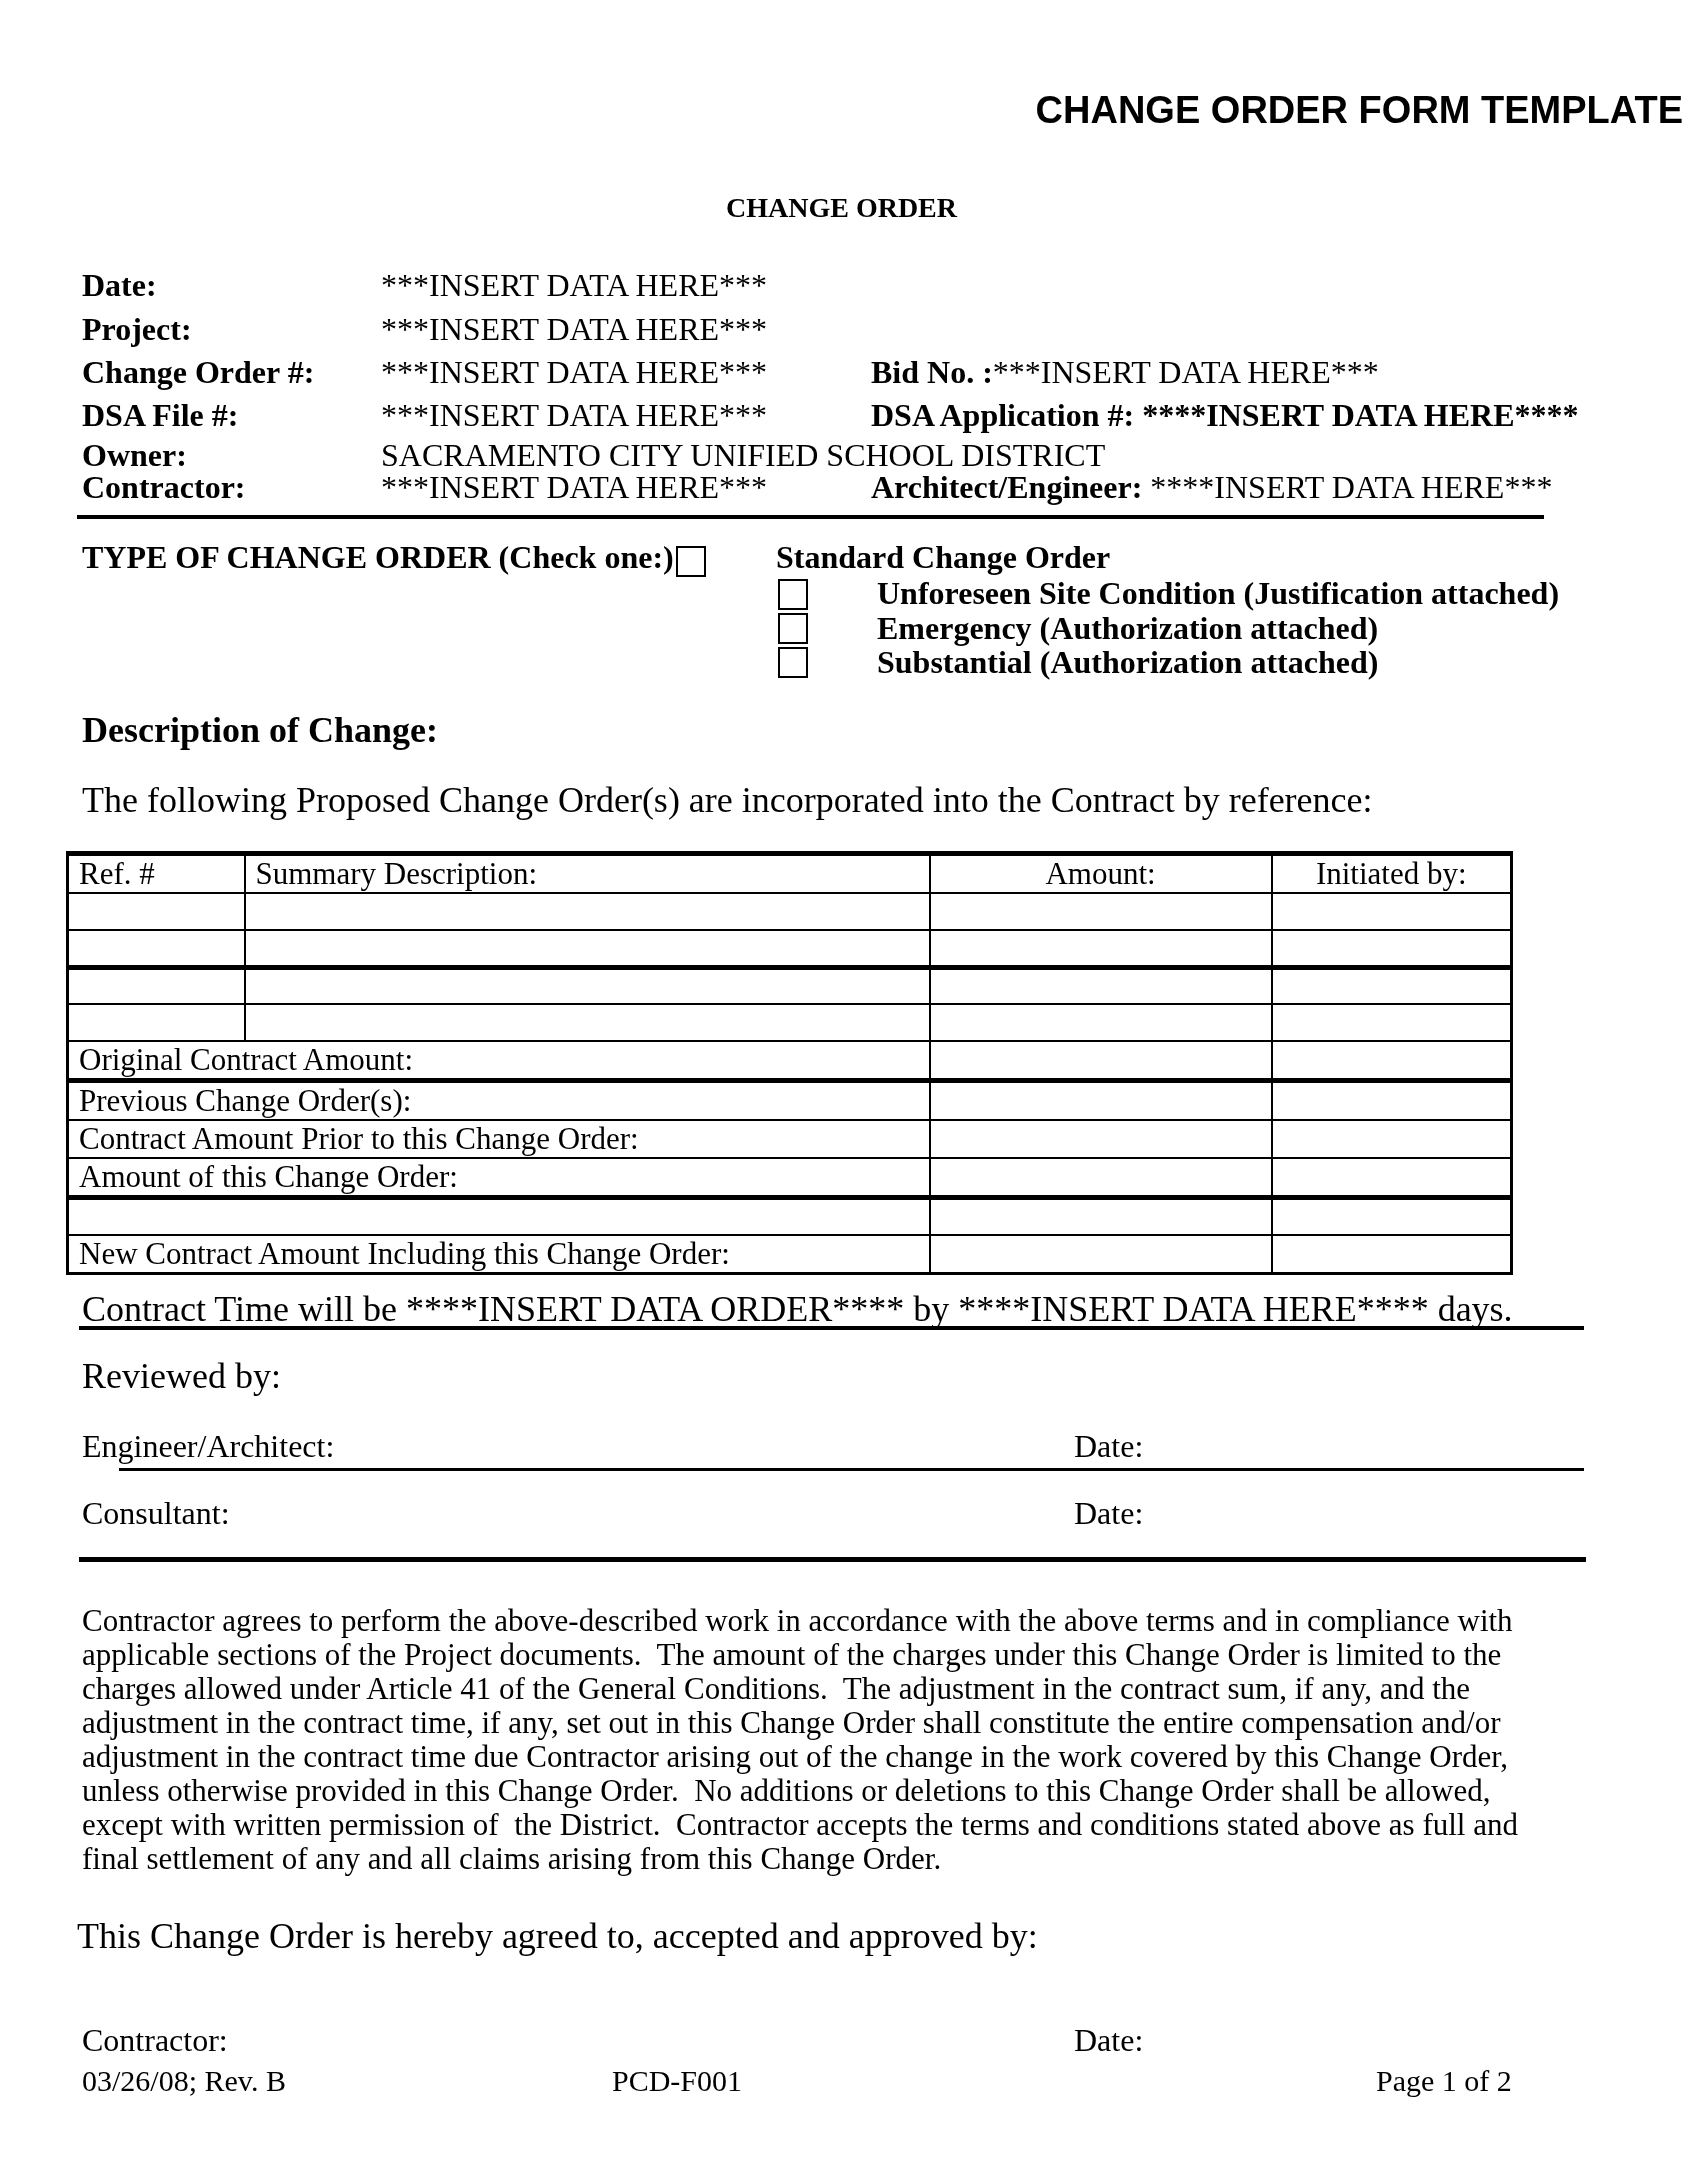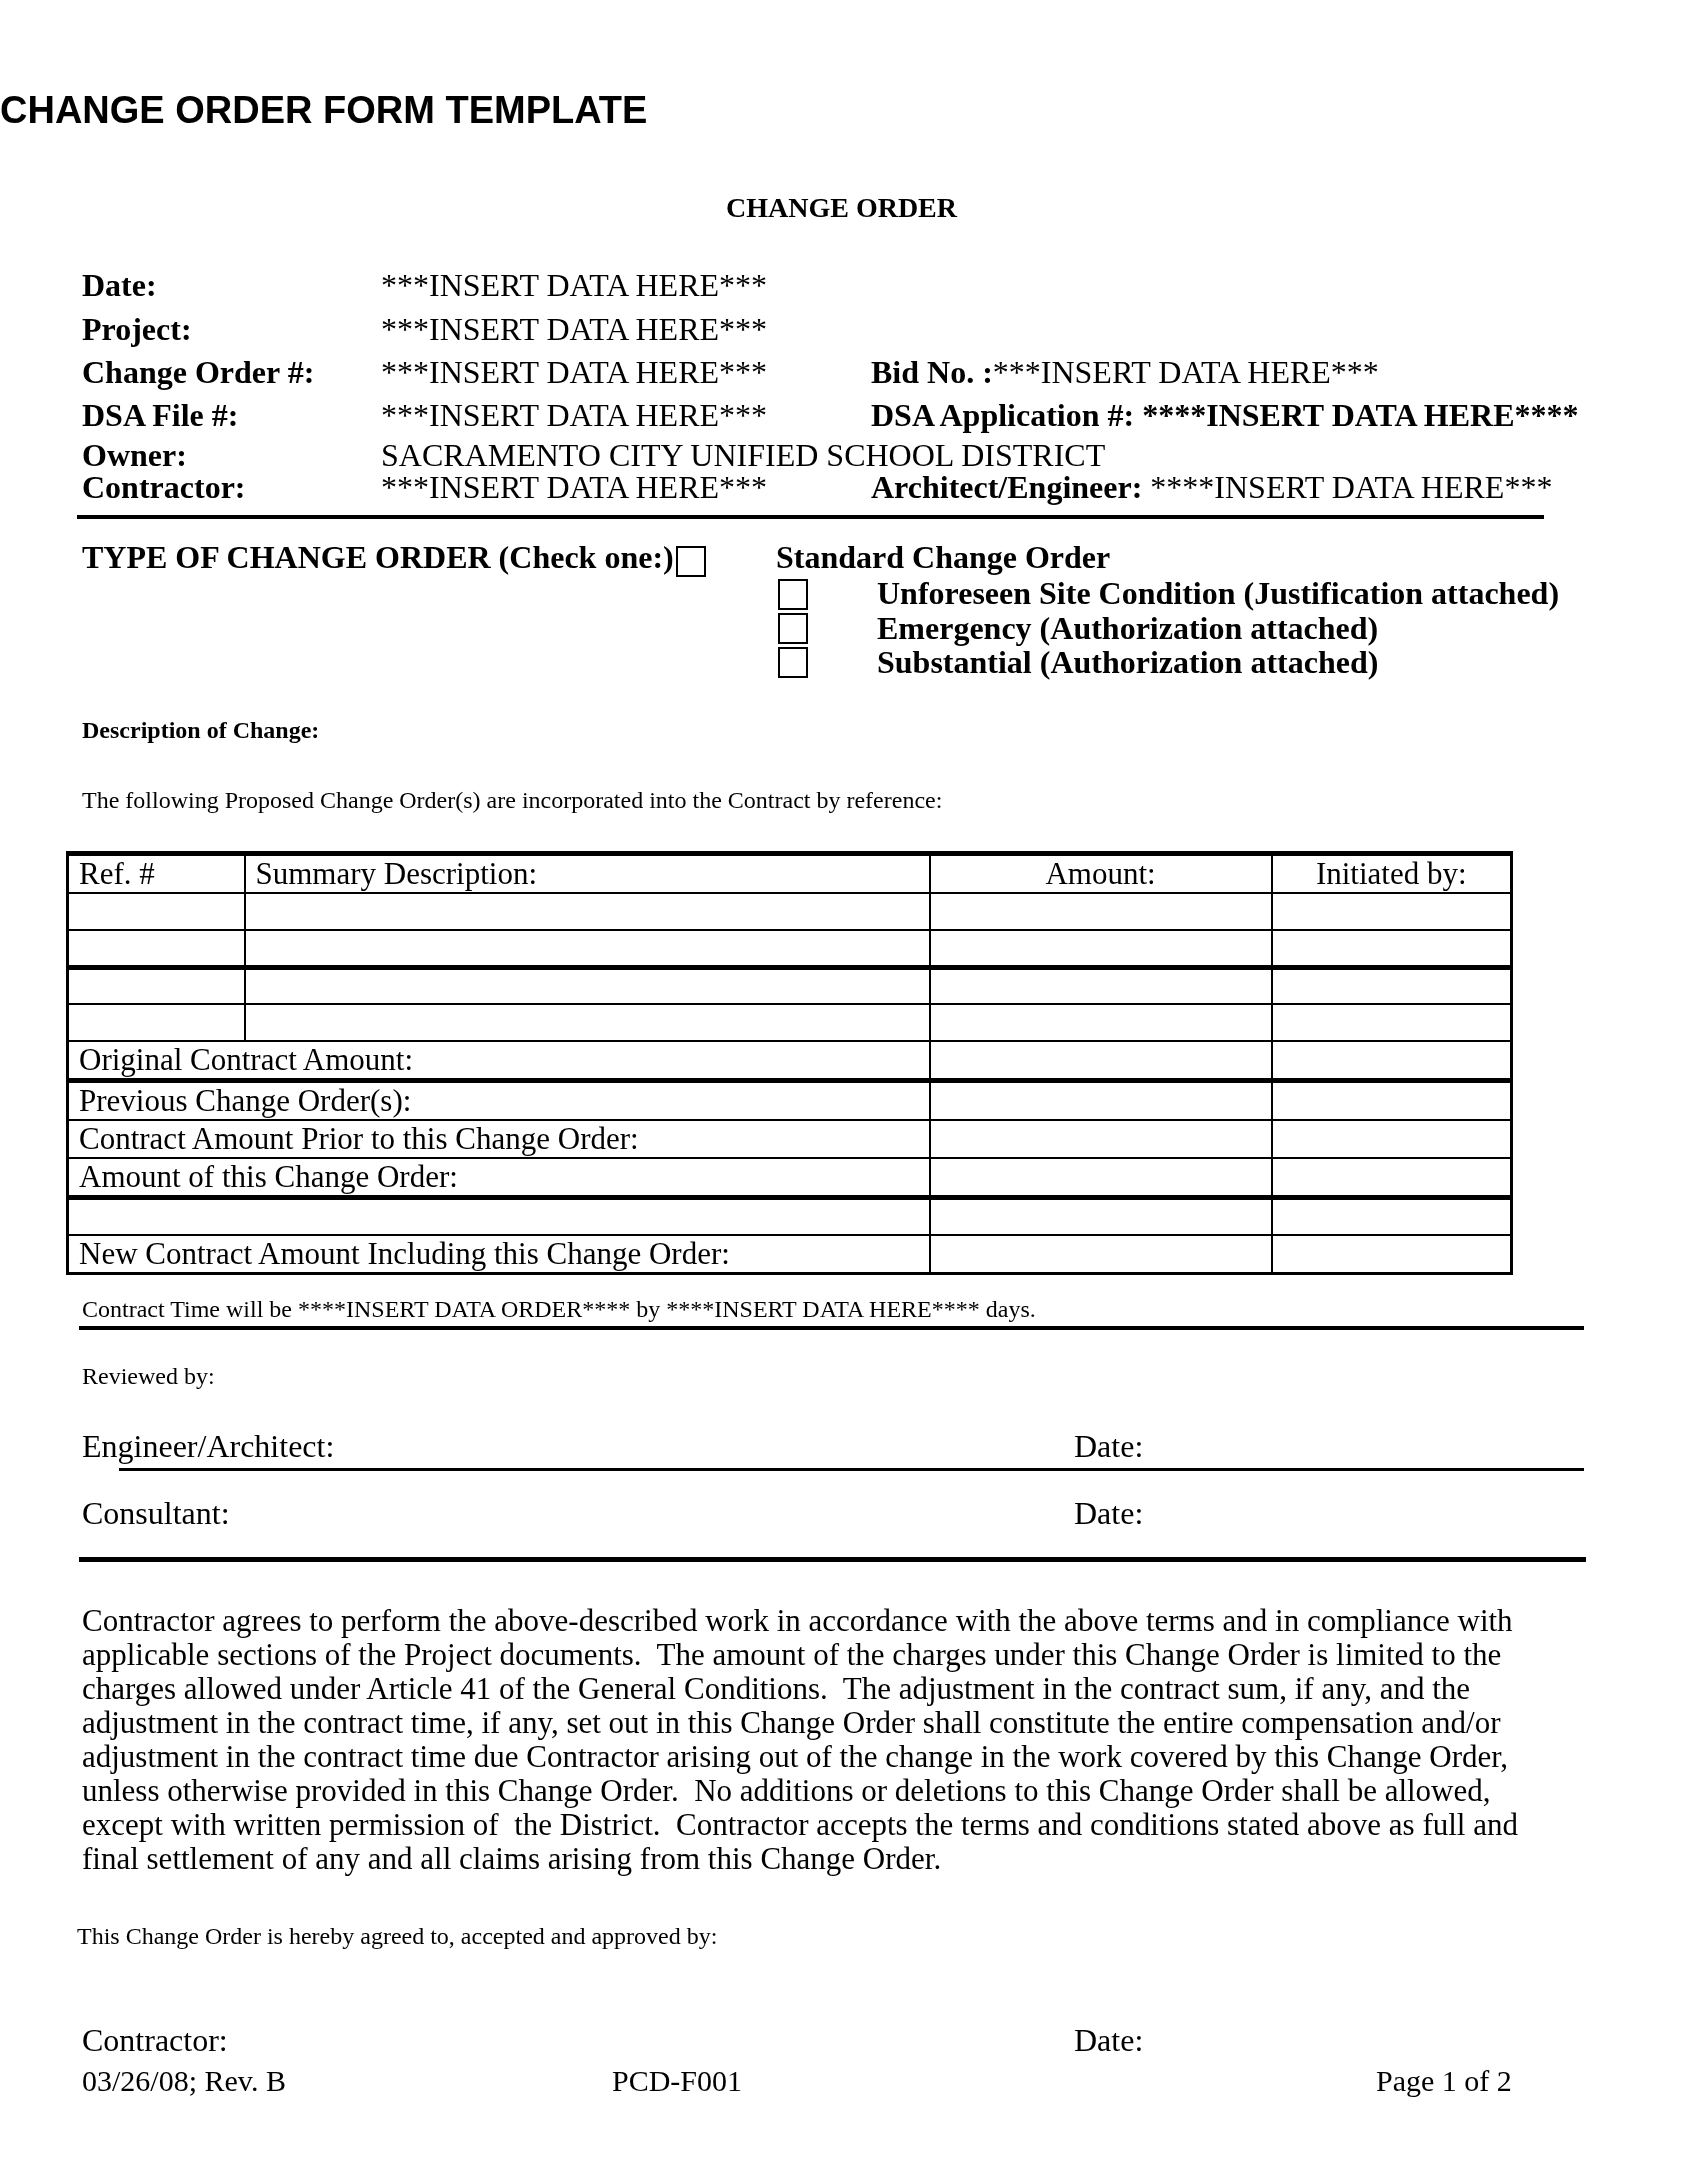--- a/index.html
+++ b/index.html
@@ -9,21 +9,21 @@
     background:#ffffff;
     font-family:"Liberation Serif", serif;
     color:#000;
     overflow:hidden;
     margin:0 auto;
   }
   .abs { position:absolute; }
   .b { font-weight:bold; }
   .title {
     position:absolute; top:87px; left:0; width:1683px;
-    text-align:left;
+    text-align:right;
     font-family:"Liberation Sans", sans-serif;
     font-weight:bold; font-size:38px; line-height:46px;
     white-space:pre;
   }
   .subtitle {
     position:absolute; top:188px; left:0; width:1683px;
     text-align:center; font-weight:bold; font-size:28px; line-height:40px;
     white-space:pre;
   }
   .frow {
@@ -52,21 +52,21 @@
     overflow:hidden; white-space:pre;
   }
   .cotable tr.thick td { border-bottom:5px solid #000; }
   .cotable { border:3px solid #000; border-top:5px solid #000; }
   .cotable td.c { text-align:center; padding:0; }
   .para {
     position:absolute; left:82px; top:1604px; width:1497px;
     font-size:31px; line-height:34px;
     white-space:pre-wrap; text-align:left;
   }
-  .plain { white-space:pre; font-size:24px; line-height:36px; }
+  .plain { white-space:pre; font-size:36px; line-height:36px; }
   .foot { font-size:30px; line-height:36px; white-space:pre; }
 </style>
 </head>
 <body>
 
 <div class="page">
 
   <div class="title">CHANGE ORDER FORM TEMPLATE</div>
   <div class="subtitle">CHANGE ORDER</div>
 

